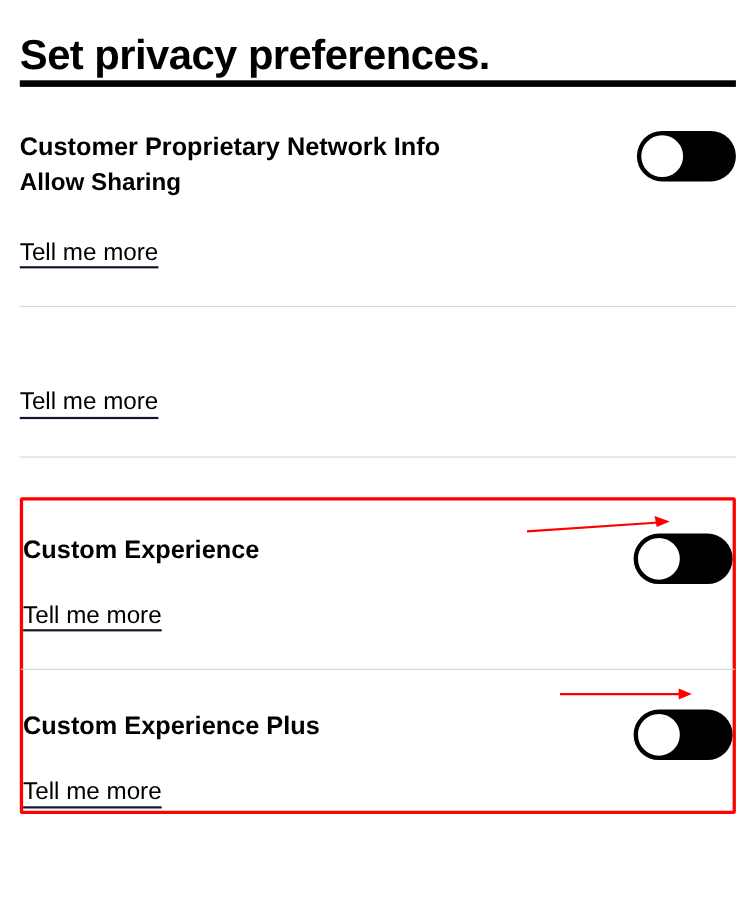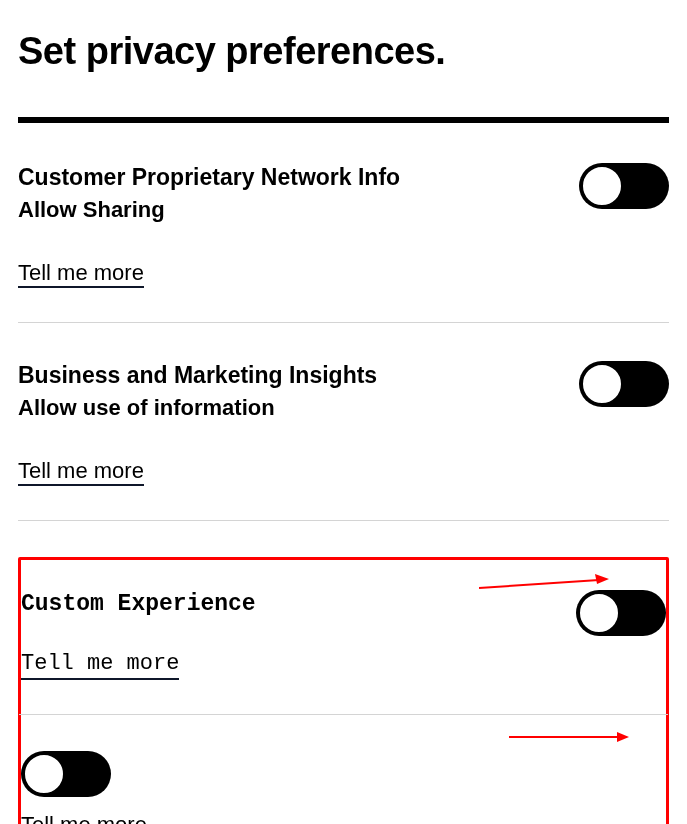--- a/index.html
+++ b/index.html
@@ -6,21 +6,20 @@
     body {
       font-family: -apple-system, BlinkMacSystemFont, "Segoe UI", Helvetica, Arial, sans-serif;
       width: 687px;
       padding: 30px 18px 0 18px;
       color: #000;
     }
     .page-title {
       font-size: 38px;
       font-weight: 800;
       letter-spacing: -0.5px;
-      margin-bottom: 44px;
     }
     .thick-divider {
       height: 6px;
       background: #000;
       margin-bottom: 40px;
     }
     .section {
       padding-bottom: 34px;
       border-bottom: 1px solid #d4d4d4;
       margin-bottom: 38px;
@@ -80,21 +79,21 @@
       margin-top: -2px;
     }
     .highlight-box .section {
       margin-left: -2px;
       margin-right: -2px;
       padding-left: 2px;
       padding-right: 2px;
       margin-bottom: 0;
       padding-top: 36px;
     }
-    .highlight-box .section:first-child { padding-top: 30px; font-family: Liberation Mono, monospace; }
+    .highlight-box .section:first-child { padding-top: 30px; }
     .highlight-box .section:last-child { border-bottom: none; padding-bottom: 2px; }
     .arrow {
       position: absolute;
       pointer-events: none;
     }
   </style>
 </head>
 <body>
 
 <h1 class="page-title">Set privacy preferences.</h1>
@@ -108,29 +107,20 @@
       <div class="section-sub">Allow Sharing</div>
     </div>
     <div class="toggle">
       <div class="toggle-knob"></div>
     </div>
   </div>
   <span class="tell-me-more">Tell me more</span>
 </div>
 
 <div class="section">
-  <div class="section-row">
-    <div class="section-text">
-      <div class="section-heading">Business and Marketing Insights</div>
-      <div class="section-sub">Allow use of information</div>
-    </div>
-    <div class="toggle">
-      <div class="toggle-knob"></div>
-    </div>
-  </div>
   <span class="tell-me-more">Tell me more</span>
 </div>
 
 <div class="highlight-box">
 
   <div class="section compact">
     <div class="section-row">
       <div class="section-text">
         <div class="section-heading">Custom Experience</div>
       </div>
@@ -140,20 +130,23 @@
     </div>
     <span class="tell-me-more">Tell me more</span>
     <svg class="arrow" style="top:12px; left:460px;" width="130" height="20" viewBox="0 0 130 20">
       <line x1="0" y1="16" x2="120" y2="8" stroke="#ff0000" stroke-width="2"></line>
       <polygon points="130,7 116,2 118,12" fill="#ff0000"></polygon>
     </svg>
   </div>
 
   <div class="section compact">
     <div class="section-row">
+      <div class="section-text">
+        <div class="section-heading">Custom Experience Plus</div>
+      </div>
       <div class="toggle">
         <div class="toggle-knob"></div>
       </div>
     </div>
     <span class="tell-me-more">Tell me more</span>
     <svg class="arrow" style="top:14px; left:490px;" width="120" height="16" viewBox="0 0 120 16">
       <line x1="0" y1="8" x2="110" y2="8" stroke="#ff0000" stroke-width="2"></line>
       <polygon points="120,8 108,3 108,13" fill="#ff0000"></polygon>
     </svg>
   </div>

